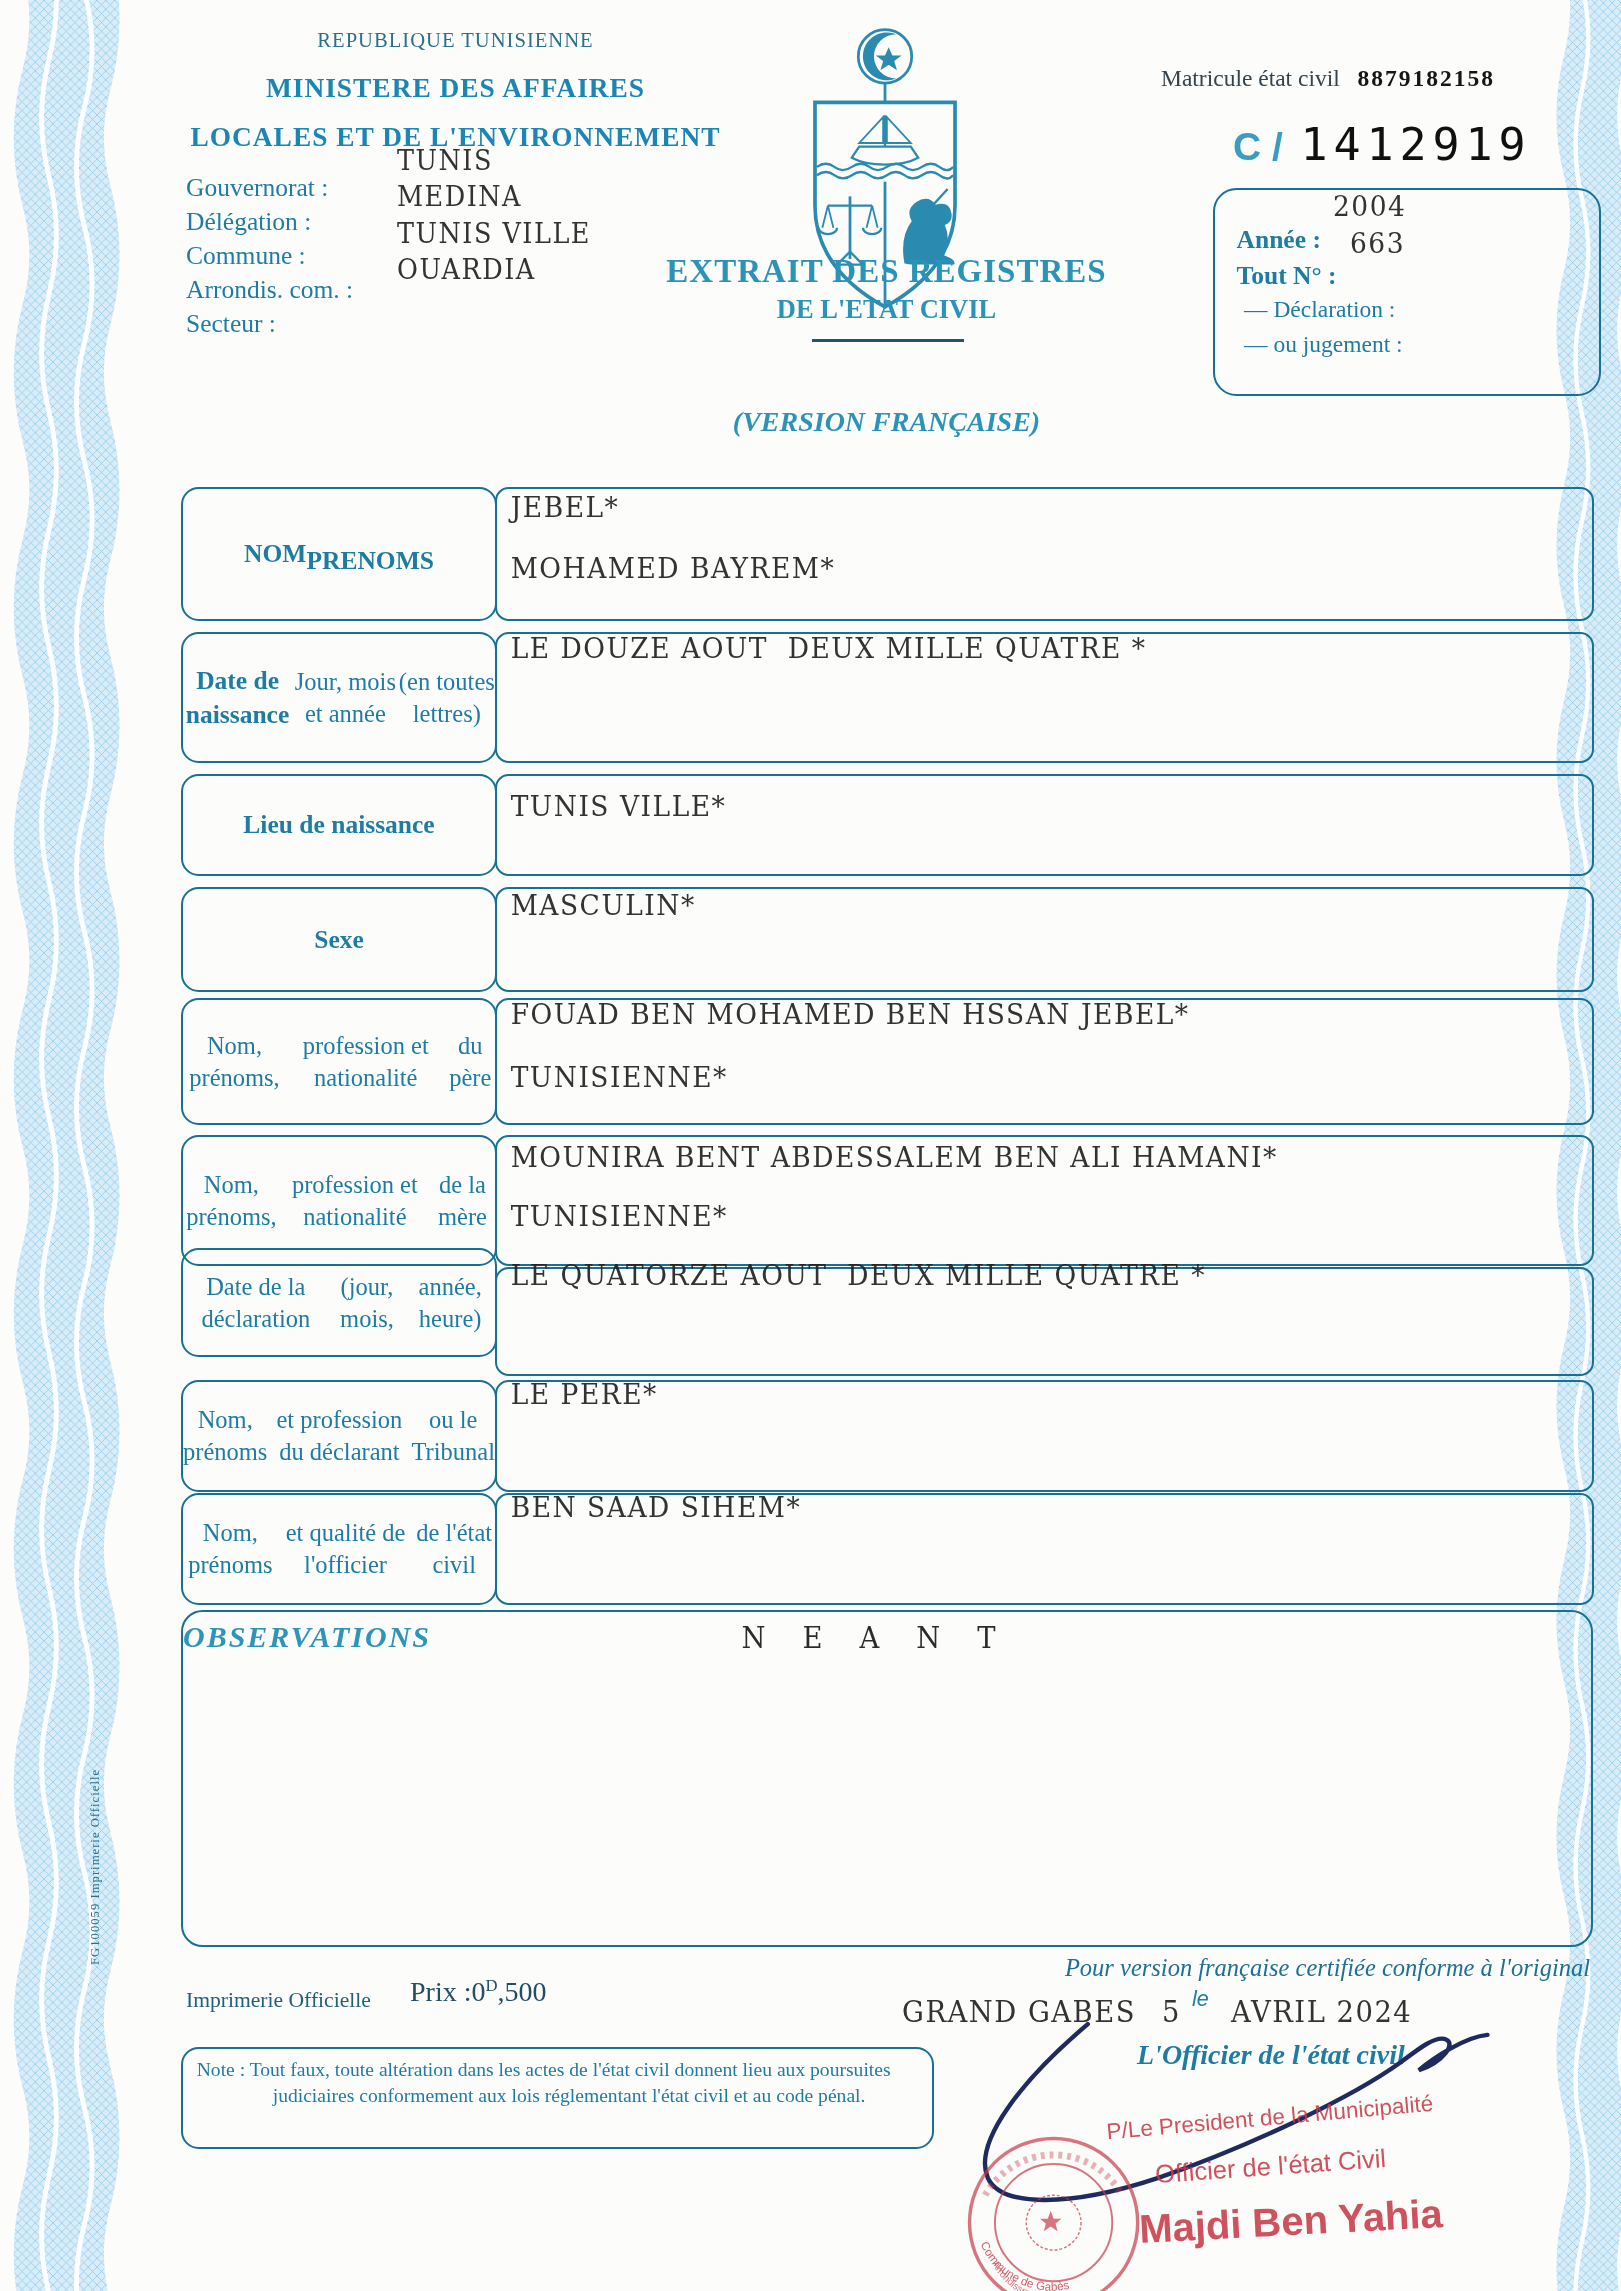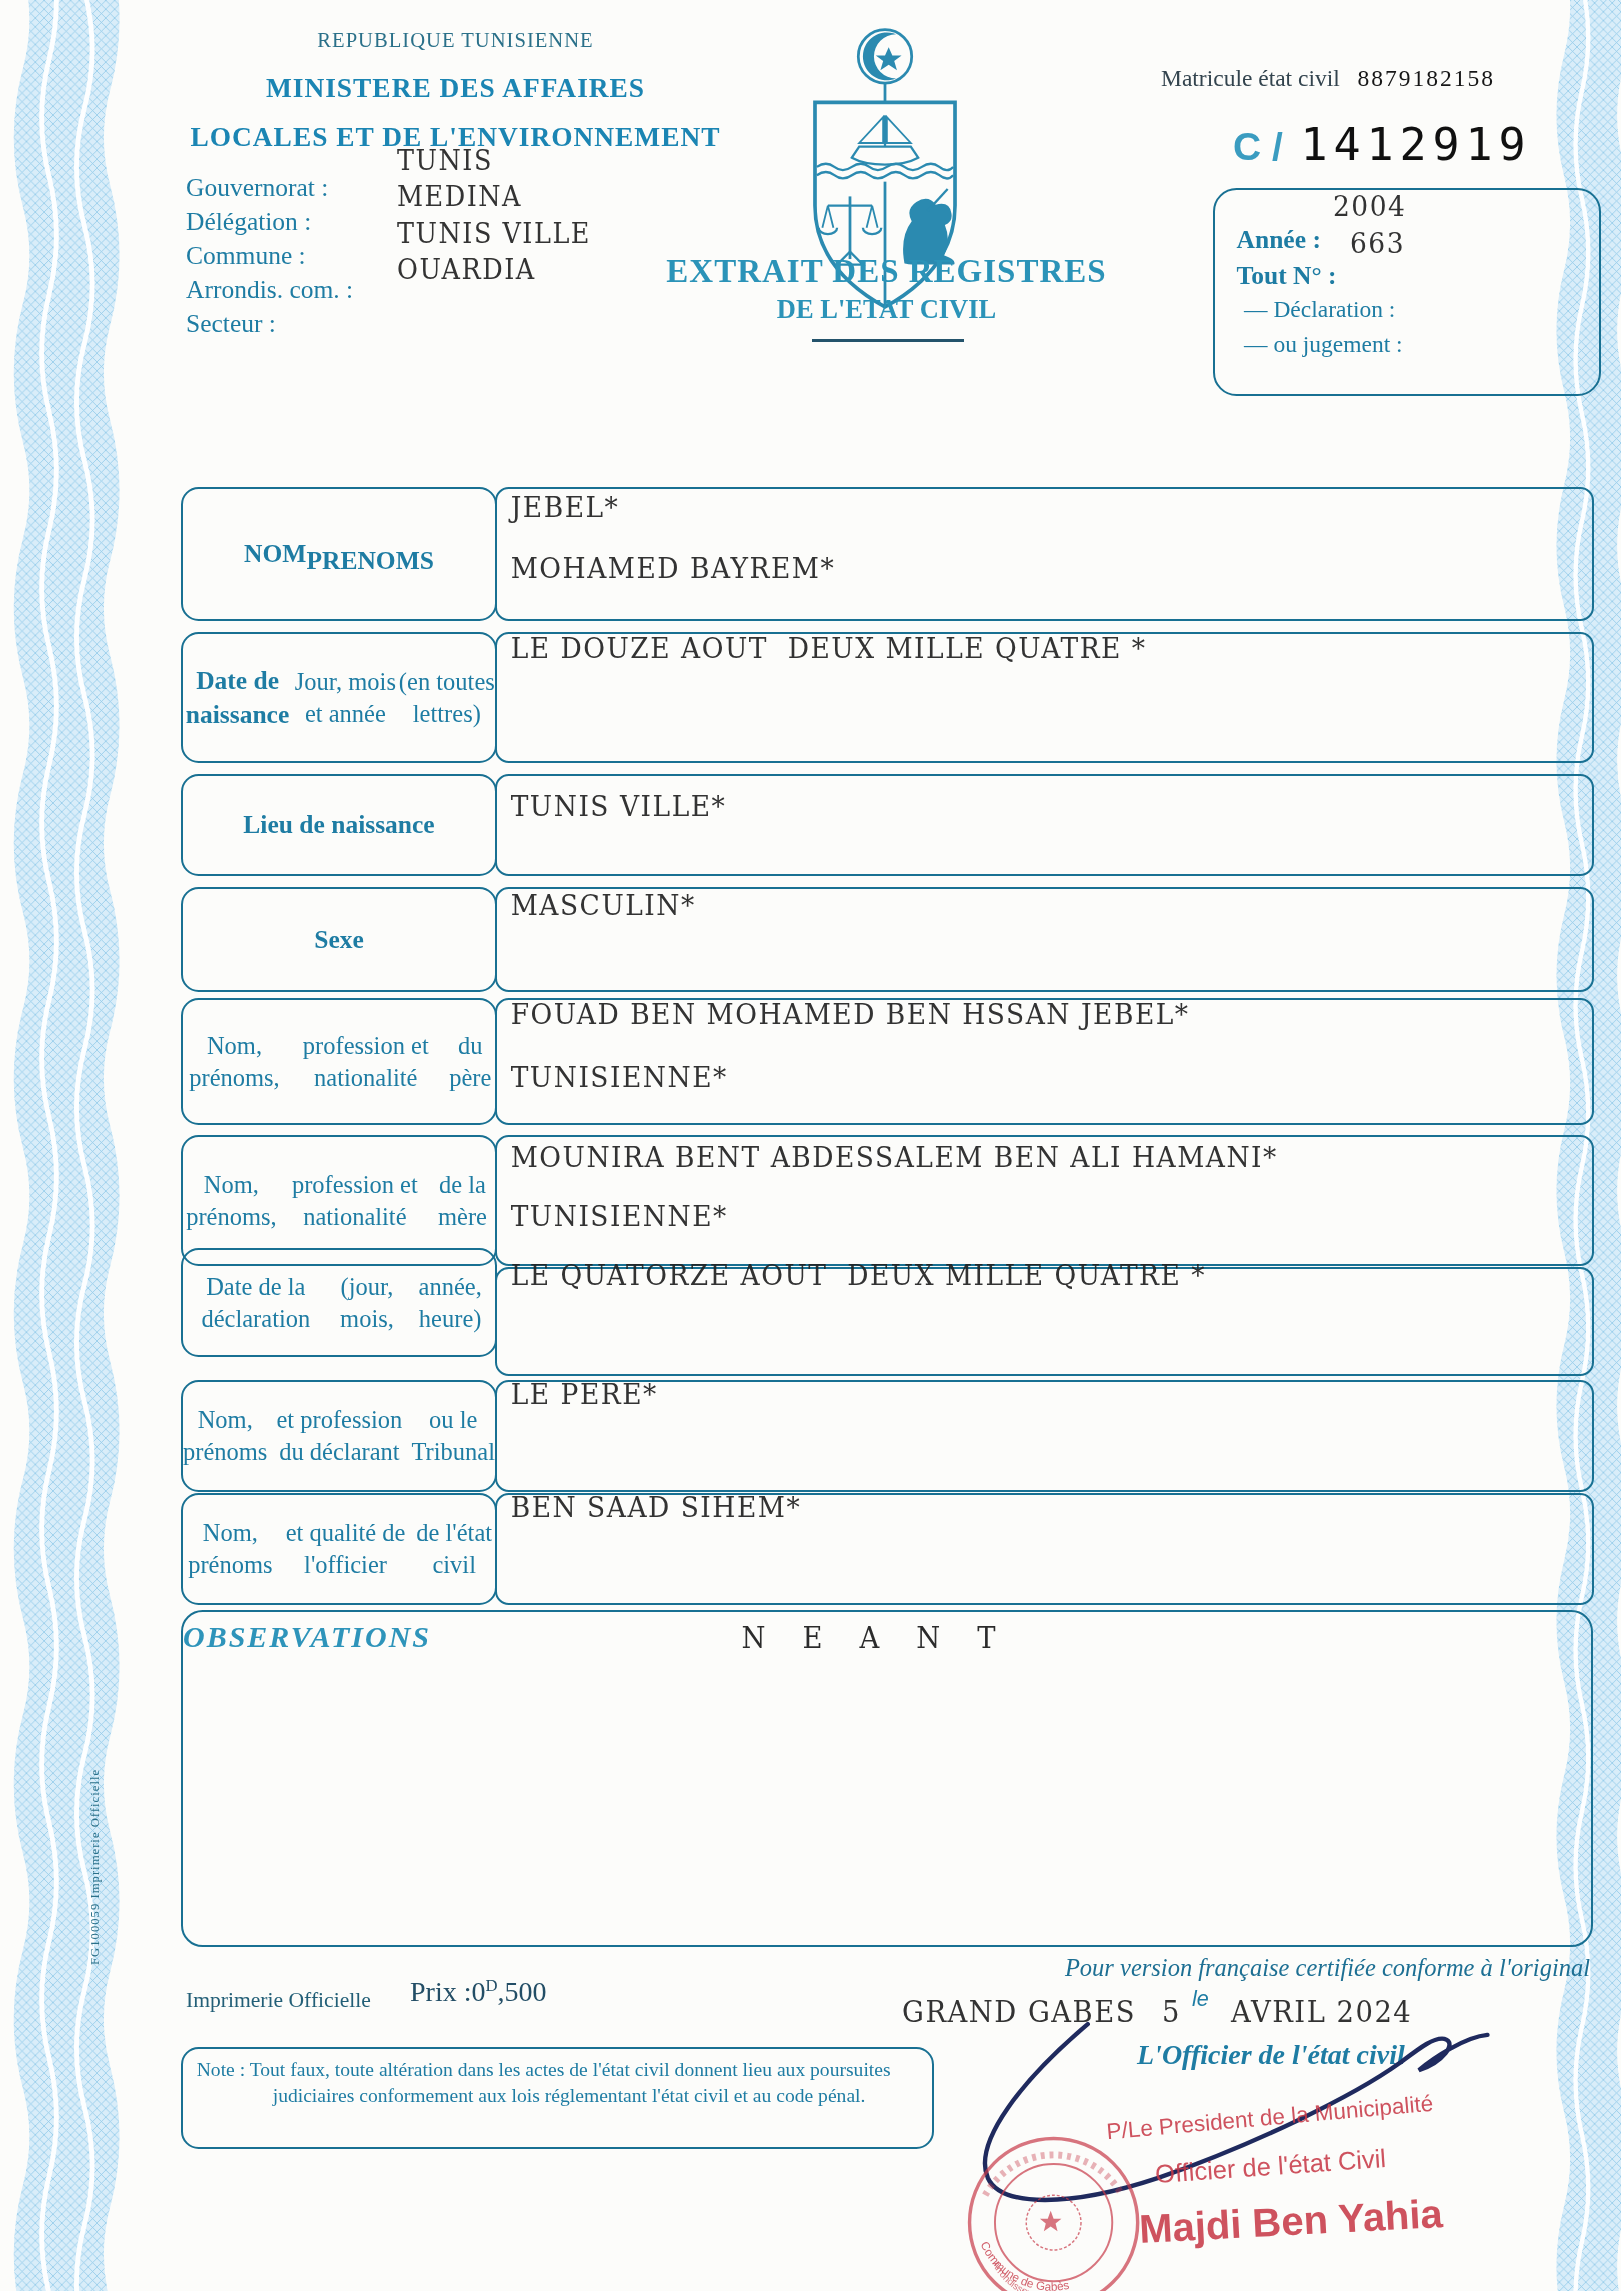--- a/index.html
+++ b/index.html
@@ -83,24 +83,25 @@
       <path d="M86,208 L80,232 M86,208 L92,232" stroke-width="2"></path>
       <path d="M76,232 a10,7 0 0,0 20,0" stroke-width="2.5"></path>
       <path d="M121,270 q-5,-28 8,-45 q-7,-13 5,-21 q13,-8 21,3 q15,-4 17,9 q2,10 -7,13 q7,17 -1,33 q14,5 11,10 l-46,0 q-9,-1 -8,-2 z" fill="#2b8ab0" stroke="none"></path>
       <path d="M146,214 L168,190" stroke-width="2.5"></path>
     </g>
   </svg>
 
   <div class="abs tealb" style="left:627px;top:253px;width:519px;text-align:center;font-size:33px;letter-spacing:1px;color:#2b93b8">EXTRAIT DES REGISTRES</div>
   <div class="abs tealb" style="left:627px;top:294px;width:519px;text-align:center;font-size:26.5px;color:#2b93b8">DE L'ETAT CIVIL</div>
   <div class="abs" style="left:812px;top:339px;width:152px;height:2.9px;background:#24536b"></div>
+  <div class="abs tealb" style="left:627px;top:406px;width:519px;text-align:center;font-size:28px;font-style:italic;color:#2b93b8">(VERSION FRANÇAISE)</div>
 
   <div class="abs" style="left:1161px;top:65px;font-size:23.5px;color:#33444e">
     <span>Matricule état civil</span>
-    <span style="font-weight:normal;letter-spacing:2px;color:#161616;margin-left:11.8px">8879182158</span>
+    <span style="font-weight:bold;letter-spacing:2px;color:#161616;margin-left:11.8px">8879182158</span>
   </div>
   <div class="abs" style="left:1233px;top:118px">
     <span style="font-family:'Liberation Sans',sans-serif;font-weight:bold;font-size:39px;color:#3a9cc0">C /</span>
     <span style="font-family:'DejaVu Sans Mono',monospace;font-size:45px;letter-spacing:5.9px;color:#101010;margin-left:13.7px">1412919</span>
   </div>
 
   <div class="abs" style="left:1213px;top:188px;width:384px;height:204px;border:2.9px solid #187092;border-radius:23.5px">
     <span class="stamp" style="position:absolute;left:118px;top:0px;font-size:26.5px">2004</span>
     <span class="actelbl tealb" style="position:absolute;left:21.6px;top:35px">Année :</span>
     <span class="stamp" style="position:absolute;left:135px;top:37px;font-size:26.5px">663</span>

